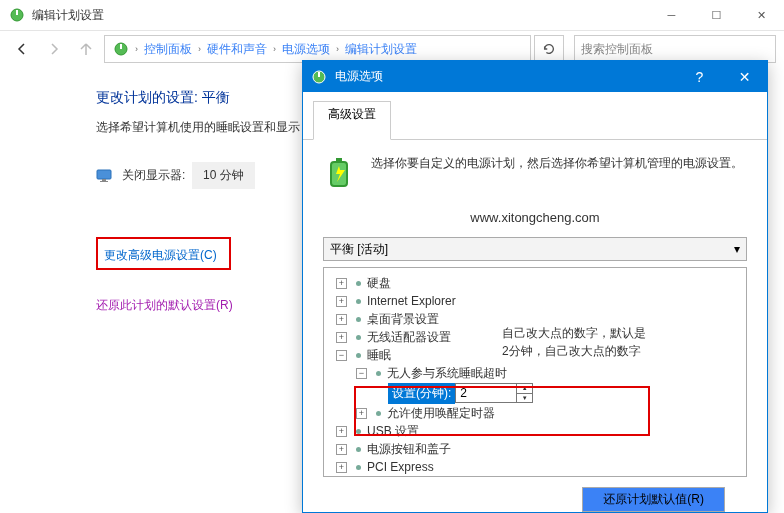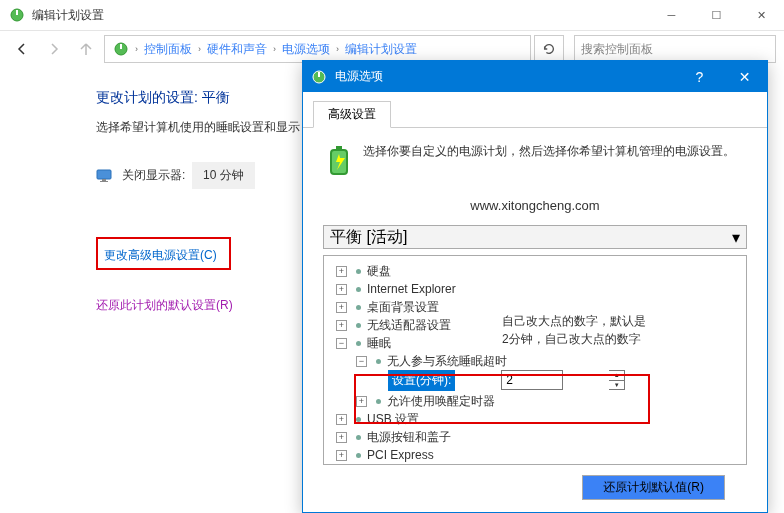--- a/index.html
+++ b/index.html
@@ -35,37 +35,37 @@
 .redbox1 a { color: #0066cc; font-size: 12px; text-decoration: none; }
 .restorelink { color: #a21caf; font-size: 12px; text-decoration: none; }
 
 
 .dialog { position: absolute; left: 302px; top: 60px; width: 466px; height: 453px; background: #fff; border: 1px solid #0078d7; box-shadow: 0 4px 16px rgba(0,0,0,0.25); }
 .dlg-titlebar { height: 31px; background: #0078d7; display: flex; align-items: center; color: #fff; }
 .dlg-titlebar .dicon { width: 16px; height: 16px; margin: 0 8px; }
 .dlg-titlebar .dtitle { font-size: 12px; flex: 1; }
 .dlg-titlebar .dctrls { display: flex; }
 .dlg-titlebar .dctrls span { width: 45px; height: 31px; display: flex; align-items: center; justify-content: center; font-size: 14px; }
-.dlg-tabs { height: 36px; display: flex; padding: 8px 0 0 10px; border-bottom: 1px solid #ccc; }
+.dlg-tabs { height: 48px; display: flex; padding: 8px 0 0 10px; border-bottom: 1px solid #ccc; }
 .dlg-tab { padding: 4px 14px; font-size: 12px; border: 1px solid #ccc; border-bottom: 1px solid #fff; background: #fff; position: relative; top: 1px; }
 .dlg-body { padding: 14px 20px 0 20px; }
-.dlg-desc { display: flex; align-items: flex-start; gap: 4px; margin-bottom: 8px; }
+.dlg-desc { display: flex; align-items: flex-start; gap: 12px; margin-bottom: 8px; }
 .dlg-desc .battery { width: 36px; height: 36px; flex-shrink: 0; }
 .dlg-desc .dtext { font-size: 12px; color: #333; line-height: 1.5; }
 .dlg-url { text-align: center; font-size: 13px; color: #333; margin-bottom: 12px; margin-top: 20px; }
-.plan-dd { width: 100%; height: 24px; border: 1px solid #aaa; display: flex; align-items: center; padding: 0 6px; font-size: 16px; background: #f3f3f3; justify-content: space-between; margin-bottom: 6px; }
+.plan-dd { width: 100%; height: 24px; border: 1px solid #aaa; display: flex; align-items: center; padding: 0 6px; font-size: 12px; background: #f3f3f3; justify-content: space-between; margin-bottom: 6px; }
 .tree { border: 1px solid #aaa; height: 210px; background: #fff; padding: 6px 4px; font-size: 12px; color: #333; overflow: hidden; position: relative; }
 .tree-row { display: flex; align-items: center; height: 18px; }
 .tree-row .tgl { width: 11px; height: 11px; border: 1px solid #999; display: flex; align-items: center; justify-content: center; font-size: 9px; color: #555; margin: 0 6px 0 0; line-height: 1; }
 .tree-row .bullet { width: 5px; height: 5px; border-radius: 50%; background: #7a9; margin: 0 6px 0 3px; }
 .indent1 { padding-left: 8px; }
 .indent2 { padding-left: 28px; }
 .indent4 { padding-left: 60px; }
 .redbox2 { border: 2px solid #e00000; position: absolute; left: 30px; top: 118px; width: 296px; height: 50px; pointer-events: none; }
-.setting-row { display: flex; align-items: flex-start; height: 22px; gap: 46px; }
+.setting-row { display: flex; align-items: center; height: 22px; }
 .setting-label { background: #0078d7; color: #fff; padding: 2px 4px; font-size: 12px; }
 .setting-input { width: 62px; height: 20px; border: 1px solid #777; padding: 0 4px; font-size: 12px; }
 .spinner { width: 16px; height: 20px; border: 1px solid #777; border-left: none; display: flex; flex-direction: column; }
 .spinner span { flex: 1; display: flex; align-items: center; justify-content: center; font-size: 6px; border-bottom: 1px solid #777; }
 .spinner span:last-child { border-bottom: none; }
 .annotation { position: absolute; left: 178px; top: 56px; font-size: 12px; color: #333; line-height: 1.5; }
 .dlg-footer { display: flex; justify-content: flex-end; padding: 10px 22px 0 0; }
 .dlg-btn { border: 1px solid #aaa; background: #3b82f6; font-size: 12px; padding: 3px 20px; }
 
 svg { display: block; }

